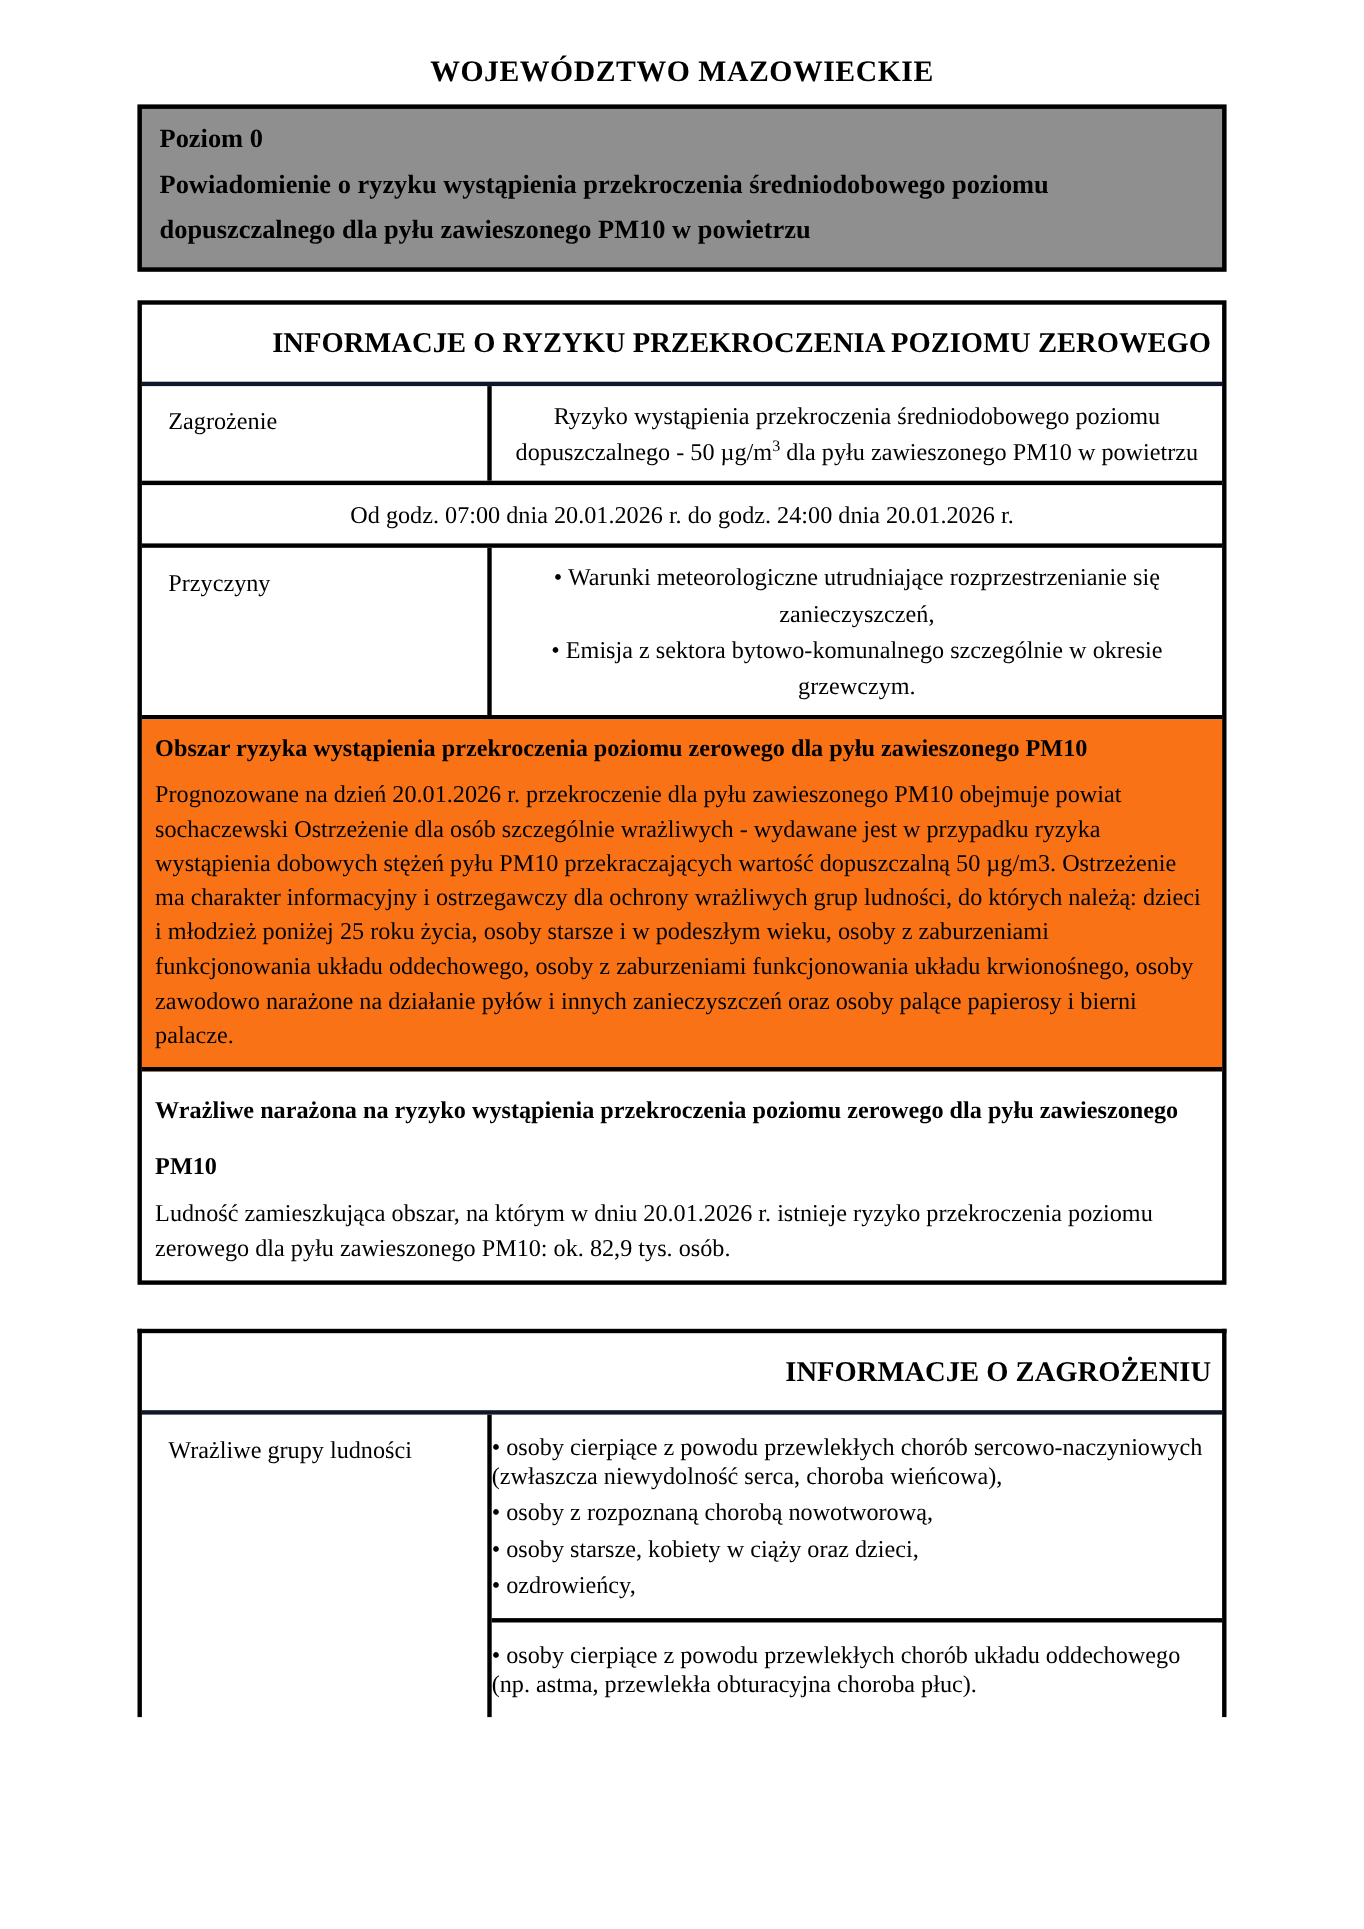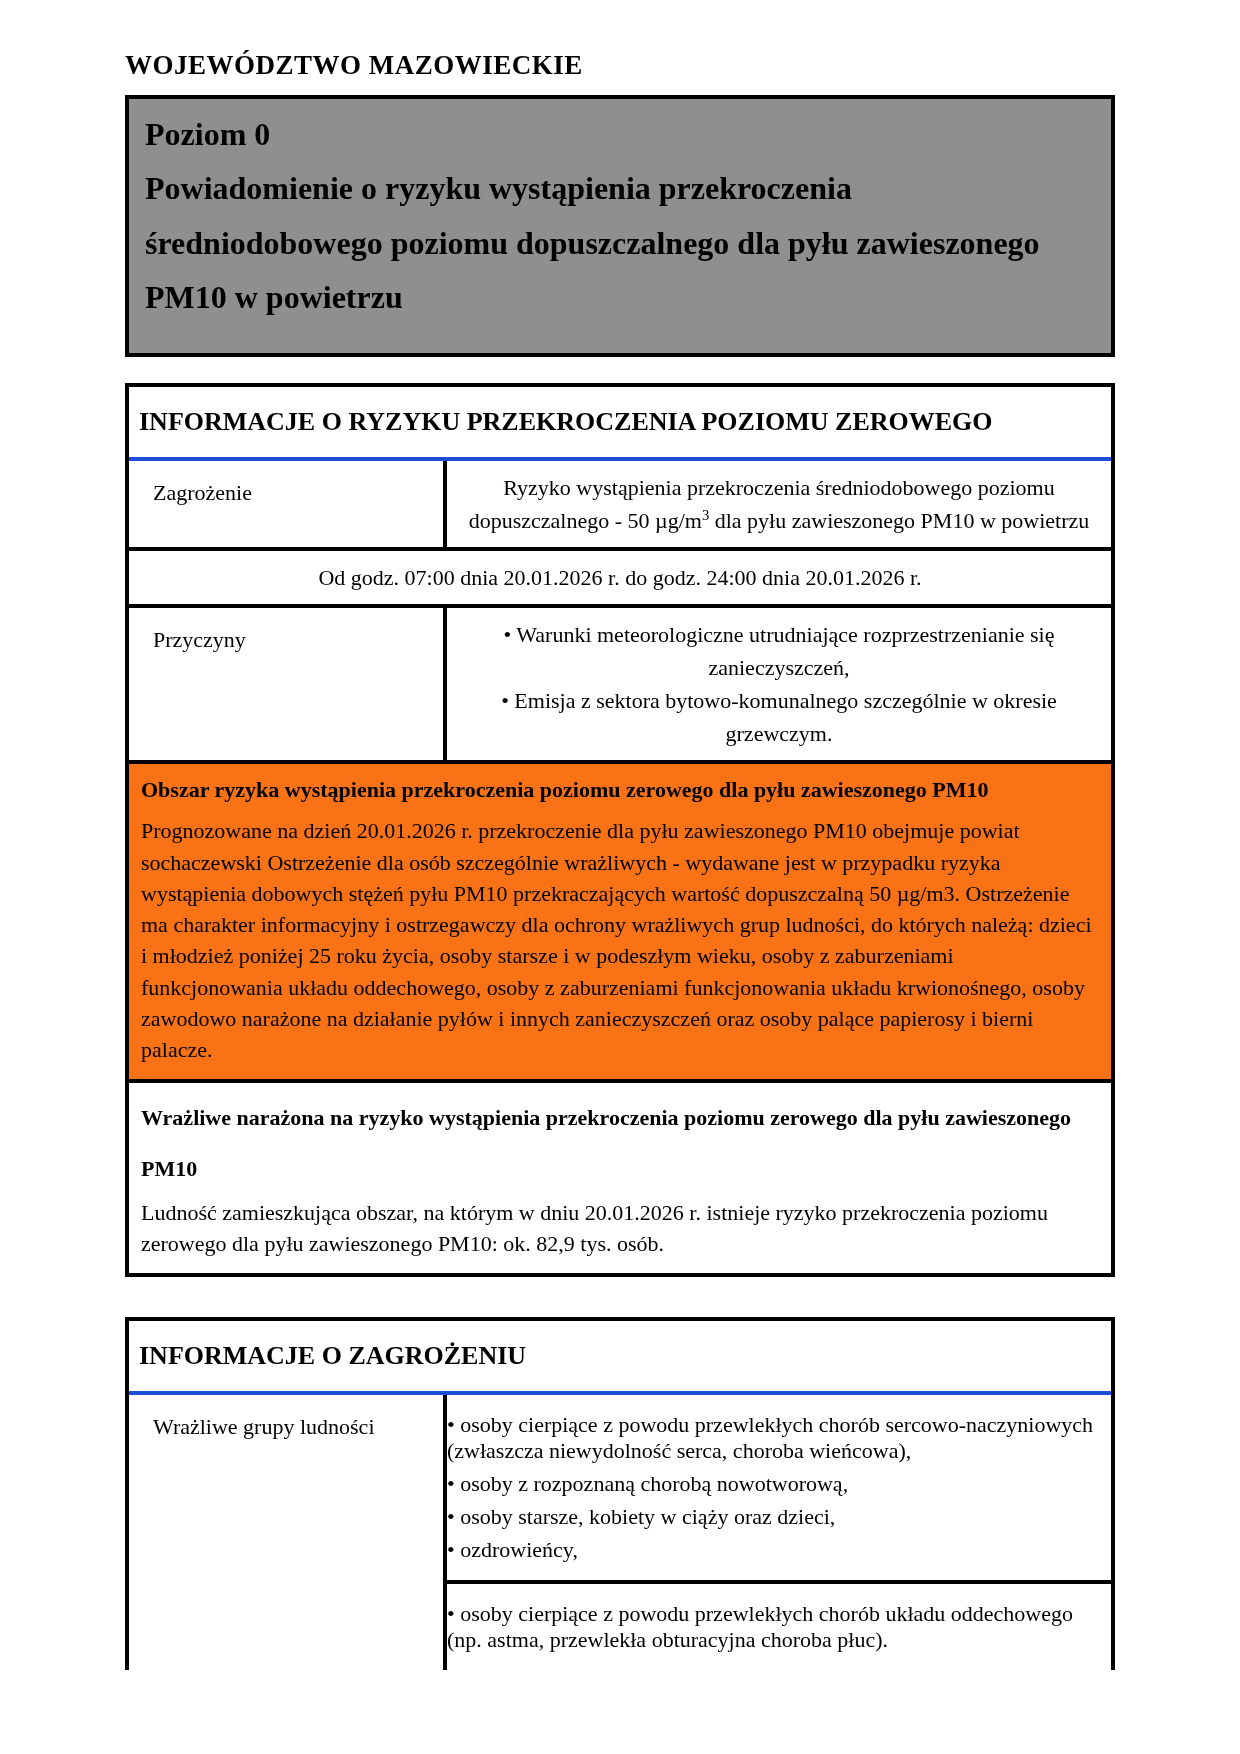--- a/index.html
+++ b/index.html
@@ -10,49 +10,49 @@
     overflow: hidden;
     font-family: "Liberation Serif", "DejaVu Serif", serif;
     color: #000000;
   }
   .page {
     width: 990px;
     margin: 0 auto;
     padding-top: 50px;
   }
   .doc-title {
-    text-align: left;
+    text-align: center;
     font-size: 27px;
     font-weight: bold;
     letter-spacing: 0.5px;
     margin-bottom: 14px;
   }
   
   .banner {
     background: #8f8f8f;
     border: 4px solid #000000;
-    padding: 8px 16px 28px 16px;
-    font-size: 32px;
+    padding: 8px 16px 14px 16px;
+    font-size: 24px;
     font-weight: bold;
     line-height: 1.7;
   }
   .banner .level { text-align: left; }
   .banner .subject { text-align: left; }
   
   .tbl {
     border: 4px solid #000000;
     margin-top: 26px;
     font-size: 22px;
   }
   .tbl-header {
-    text-align: left;
+    text-align: right;
     font-weight: bold;
     font-size: 26px;
     padding: 20px 10px;
-    border-bottom: 4px solid #1d4ed8;
+    border-bottom: 4px solid #0f172a;
   }
   .row { display: flex; border-bottom: 4px solid #000000; }
   .row:last-child { border-bottom: none; }
   .cell-l {
     width: 318px;
     flex: 0 0 318px;
     border-right: 4px solid #000000;
     font-weight: normal;
     padding: 8px 24px;
     display: flex;

